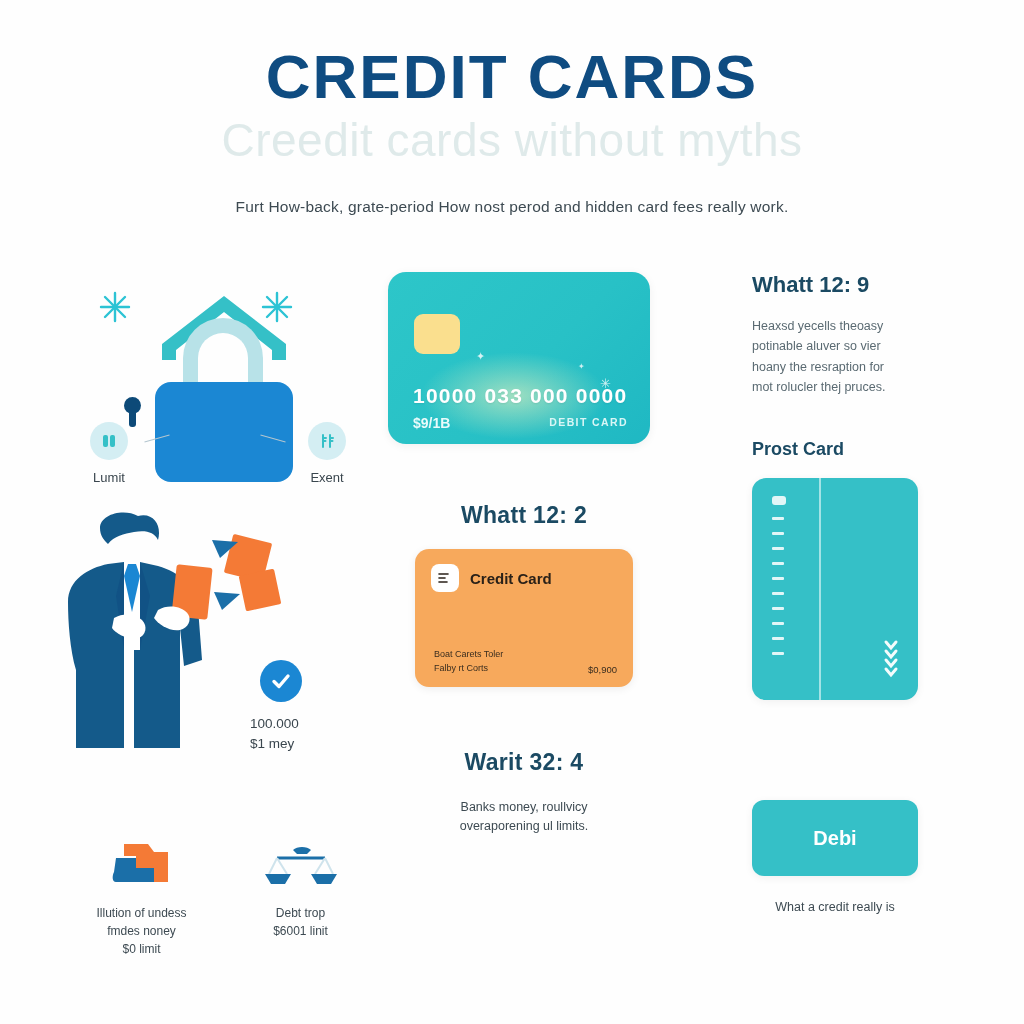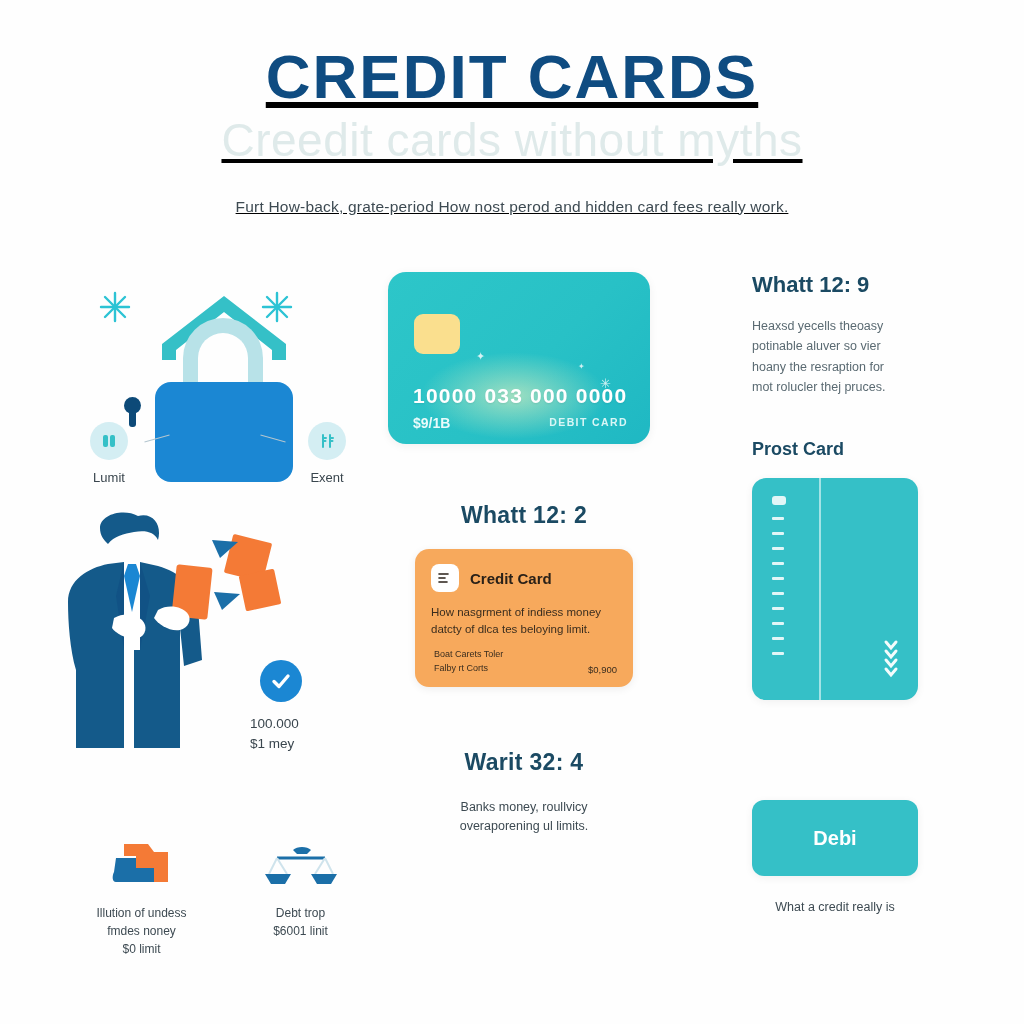--- a/index.html
+++ b/index.html
@@ -13,21 +13,21 @@
   }
 
   .page {
     position: relative;
     width: 1024px;
     height: 1024px;
     background: #fefefe;
   }
 
   
-  .header { position: absolute; top: 44px; left: 0; width: 1024px; text-align: center; text-decoration: underline; }
+  .header { position: absolute; top: 44px; left: 0; width: 1024px; text-align: center; }
 
   .main-title {
     font-size: 62px;
     font-weight: bold;
     letter-spacing: 2px;
     color: #0f4c81;
     line-height: 1.05;
   }
 
   .sub-title {
@@ -397,24 +397,20 @@
       <div class="card-orange" style="margin-top:20px;">
         <div class="oc-head">
           <div class="oc-badge">
             <svg width="16" height="14" viewBox="0 0 16 14">
               <line x1="2" y1="3" x2="11" y2="3" stroke="#2a2118" stroke-width="1.6" stroke-linecap="round"></line>
               <line x1="2" y1="7" x2="8" y2="7" stroke="#2a2118" stroke-width="1.6" stroke-linecap="round"></line>
               <line x1="2" y1="11" x2="10" y2="11" stroke="#2a2118" stroke-width="1.6" stroke-linecap="round"></line>
             </svg>
           </div>
           <div class="oc-title">Credit Card</div>
-        </div>
-        <div class="oc-body">
-          <div>How nasgrment of indiess money</div>
-          <div>datcty of dlca tes beloying limit.</div>
         </div>
         <div class="oc-foot">
           <div class="oc-foot-left">
             <div>Boat Carets Toler</div>
             <div>Falby rt Corts</div>
           </div>
           <div class="oc-foot-right">$0,900</div>
         </div>
       </div>
     </div>

